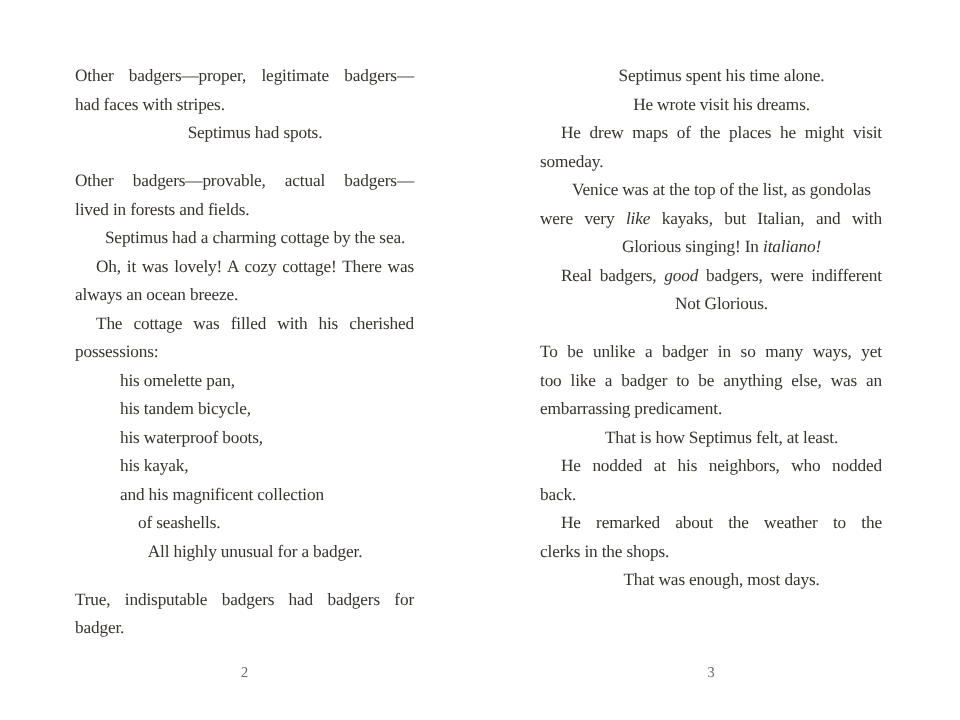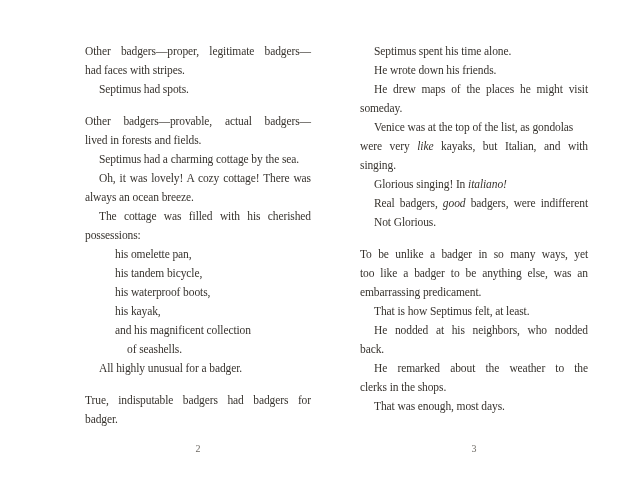--- a/index.html
+++ b/index.html
@@ -15,21 +15,21 @@
     overflow: hidden;
     font-family: "Liberation Serif", "DejaVu Serif", serif;
     color: #37332e;
   }
   .page {
     position: absolute;
     top: 0;
     width: 320px;
     height: 480px;
   }
-  .page-left  { left: 0; margin-left: 35px; }
+  .page-left  { left: 0; }
   .page-right { left: 320px; }
 
   .text-block {
     position: absolute;
     top: 42px;
   }
   .page-left  .text-block { left: 50px; width: 226px; }
   .page-right .text-block { left: 40px; width: 228px; }
 
   .line {
@@ -37,21 +37,21 @@
     line-height: 19px;
     letter-spacing: -0.1px;
     text-align: left;
     white-space: nowrap;
   }
   .line.j {
     white-space: normal;
     text-align: justify;
     text-align-last: justify;
   }
-  .ind1 { padding-left: 14px; }
+  .ind1 { padding-left: 14px; text-align: center; }
   .ind2 { padding-left: 30px; }
   .ind3 { padding-left: 42px; }
   .gap  { margin-top: 13px; }
   .it   { font-style: italic; }
 
   .folio {
     position: absolute;
     top: 443px;
     font-size: 10px;
     color: #6e6a64;
@@ -86,26 +86,25 @@
         <div class="line ind1"><span>All highly unusual for a badger.</span></div>
         <div class="line ind0 j gap"><span>True, indisputable badgers had badgers for</span></div>
         <div class="line ind0"><span>badger.</span></div>
       </div>
     <div class="folio">2</div>
   </section>
 
   <section class="page page-right">
     <div class="text-block">
         <div class="line ind1"><span>Septimus spent his time alone.</span></div>
-        <div class="line ind1"><span>He wrote down his friends.</span></div>
+        <div class="line ind1"><span>He wrote visit his dreams.</span></div>
         <div class="line ind1 j"><span>He drew maps of the places he might visit</span></div>
         <div class="line ind0"><span>someday.</span></div>
         <div class="line ind1"><span>Venice was at the top of the list, as gondolas</span></div>
         <div class="line ind0 j"><span>were very </span><span class="it">like</span><span> kayaks, but Italian, and with</span></div>
-        <div class="line ind0"><span>singing.</span></div>
         <div class="line ind1"><span>Glorious singing! In </span><span class="it">italiano!</span></div>
         <div class="line ind1 j"><span>Real badgers, </span><span class="it">good</span><span> badgers, were indifferent</span></div>
         <div class="line ind1"><span>Not Glorious.</span></div>
         <div class="line ind0 j gap"><span>To be unlike a badger in so many ways, yet</span></div>
         <div class="line ind0 j"><span>too like a badger to be anything else, was an</span></div>
         <div class="line ind0"><span>embarrassing predicament.</span></div>
         <div class="line ind1"><span>That is how Septimus felt, at least.</span></div>
         <div class="line ind1 j"><span>He nodded at his neighbors, who nodded</span></div>
         <div class="line ind0"><span>back.</span></div>
         <div class="line ind1 j"><span>He remarked about the weather to the</span></div>

